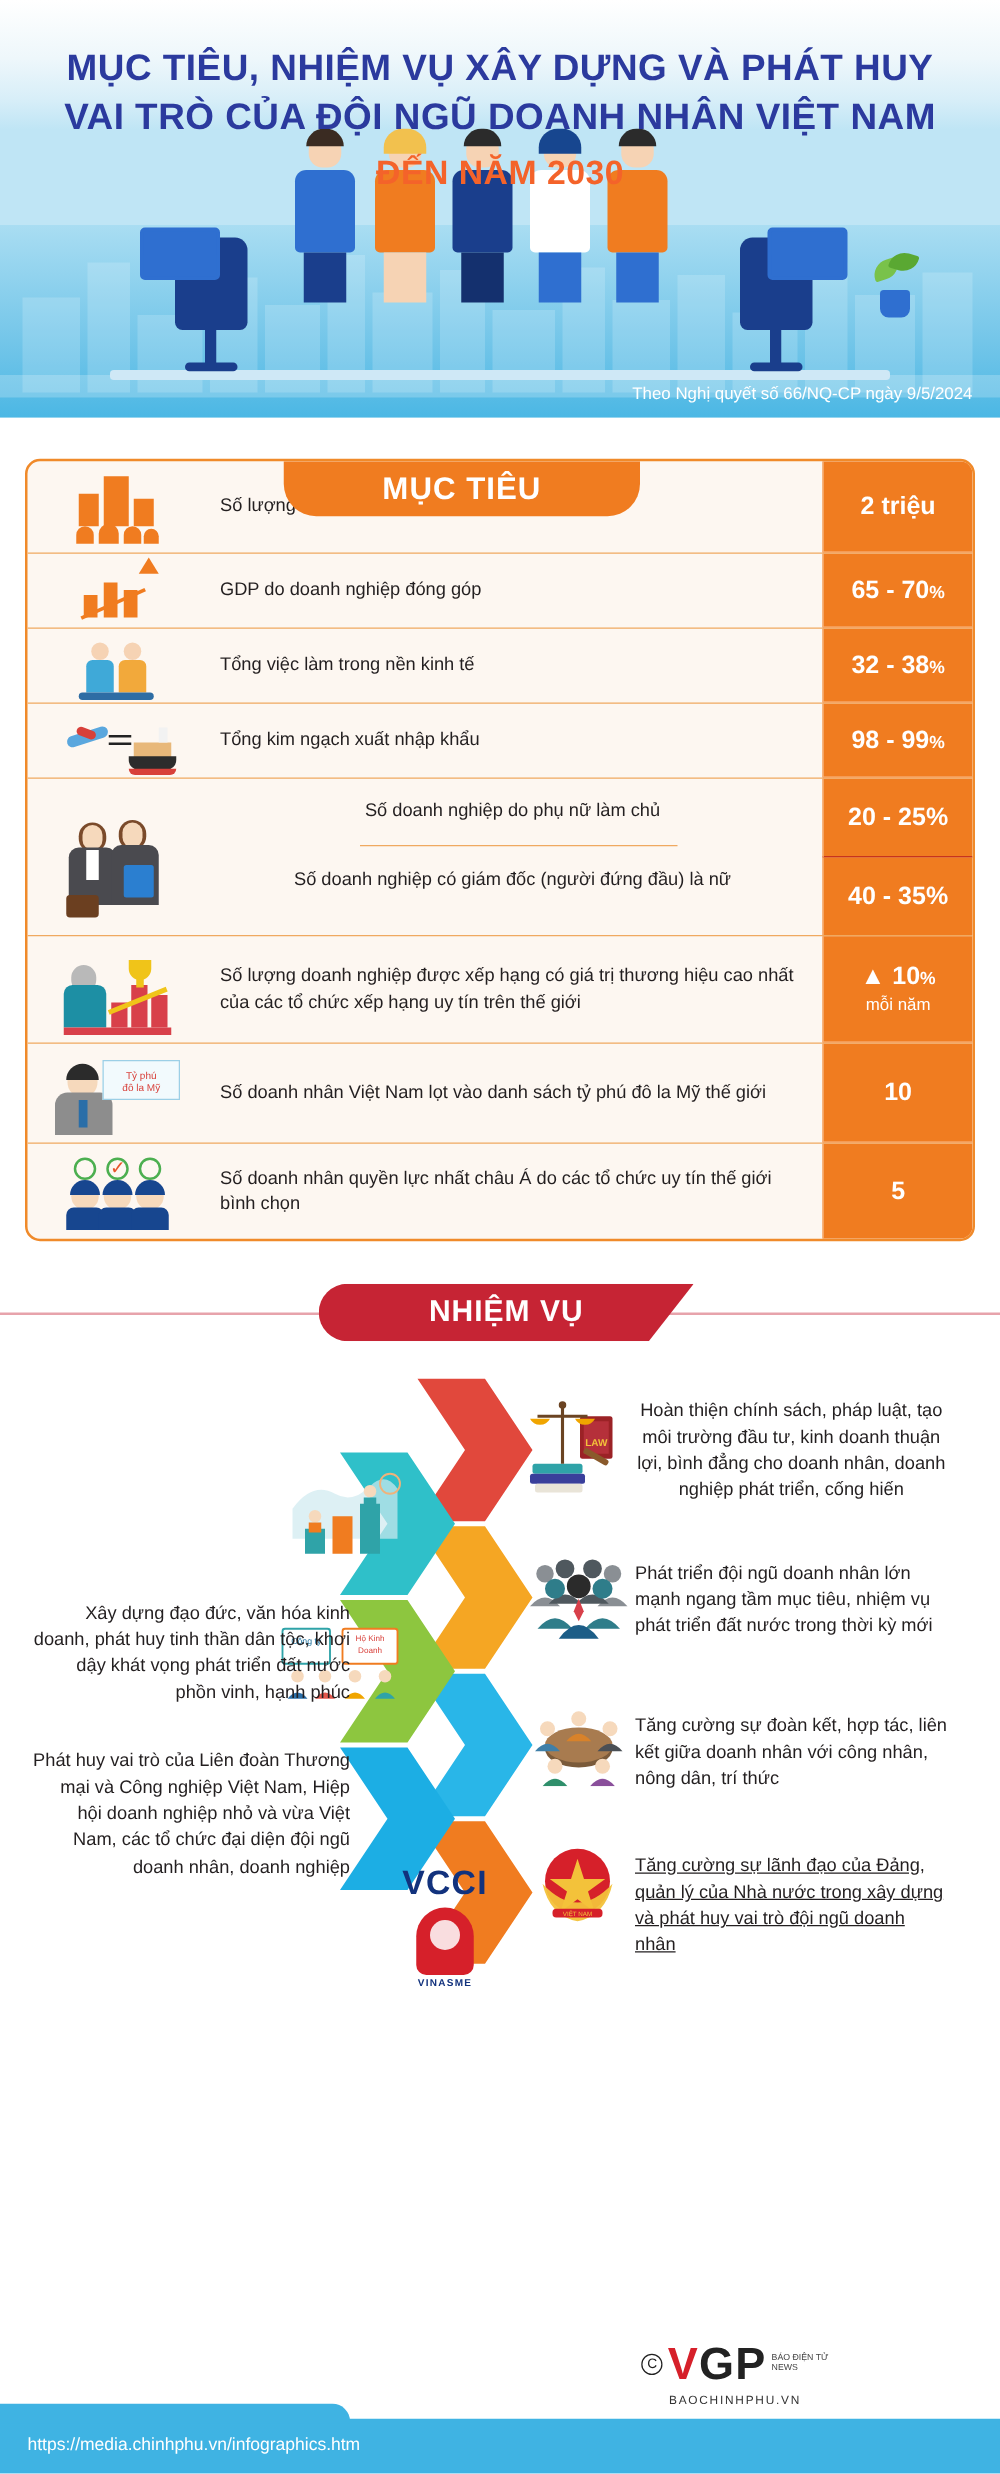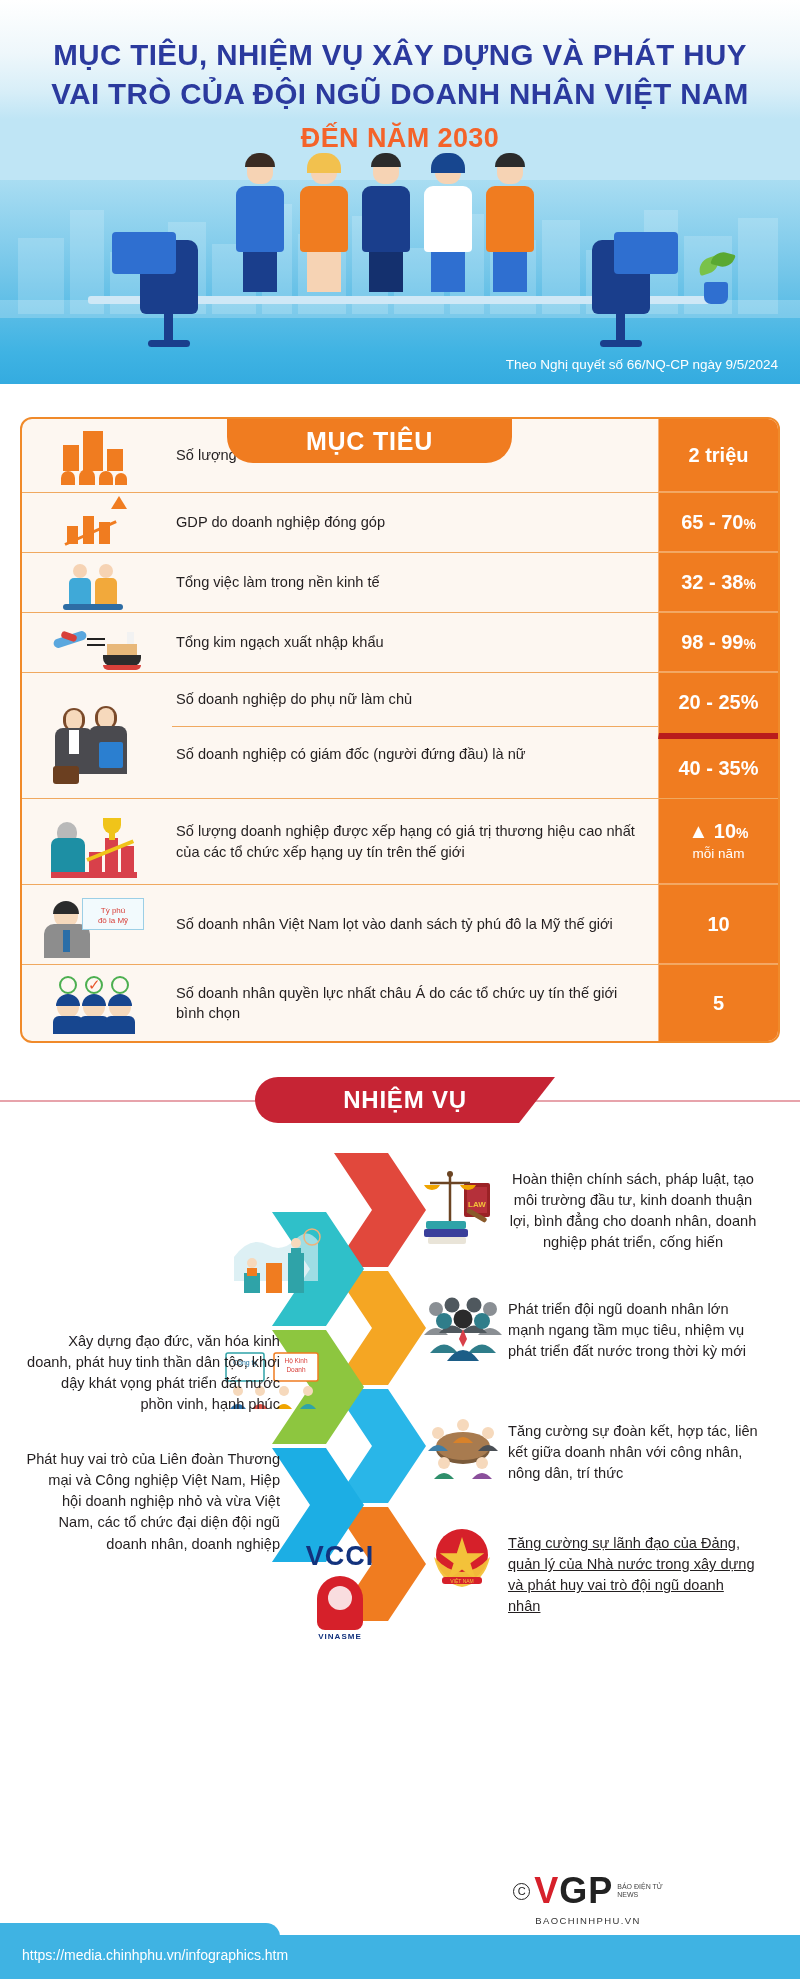--- a/index.html
+++ b/index.html
@@ -13,21 +13,21 @@
     width: 800px;
     height: 1979px;
     background: #ffffff;
     overflow: hidden;
   }
 
   
   .header {
     position: relative;
     width: 800px;
-    height: 384px;
+    height: 334px;
     background: linear-gradient(#ffffff 0%, #eef7fb 14%, #d7eef8 24%, #bfe5f5 31%);
     overflow: hidden;
   }
   .title-block {
     position: relative;
     padding-top: 36px;
     text-align: center;
     z-index: 5;
   }
   .title-l1, .title-l2 {
@@ -181,36 +181,36 @@
     font-weight: bold;
     font-size: 20px;
     border-left: 1px solid #f7b278;
     border-bottom: 1px solid #f7a566;
     text-align: center;
     line-height: 1.2;
   }
   .goal-row:last-child .cell-value { border-bottom: none; }
   .cell-value .pct { font-size: 14px; font-weight: bold; }
   .cell-value .sub { font-size: 13.5px; font-weight: normal; margin-top: 3px; }
-  .merged-pair { flex: 1 1 auto; display: flex; flex-direction: column; }
+  .merged-pair { flex: 1 1 auto; display: flex; flex-direction: column; align-items: center; }
   .merged-pair > div {
     display: flex; align-items: center;
     min-height: 54px;
     padding: 8px 14px 8px 4px;
     font-size: 14.6px; color: #231f20; line-height: 1.38;
   }
   .merged-pair > div:first-child { border-bottom: 1px solid #f0a960; }
   .val-col { width: 120px; flex: 0 0 120px; display: flex; flex-direction: column; }
   .val-col > div {
     flex: 1 1 0;
     background: #f07c20; color: #fff; font-weight: bold; font-size: 20px;
     display: flex; align-items: center; justify-content: center;
     border-left: 1px solid #f7b278;
   }
-  .val-col > div:first-child { border-bottom: 6px solid #b91c1c; }
+  .val-col > div:first-child { border-bottom: 1px solid #b91c1c; }
 
   
   .ic { position: relative; width: 88px; height: 54px; }
   .ic-bld span { position: absolute; bottom: 10px; background: #f07c20; }
   .ic-chart .bar { position: absolute; bottom: 6px; background: #f07c20; }
   .ic-arrow {
     position: absolute; right: 4px; top: 2px; width: 0; height: 0;
     border-left: 8px solid transparent; border-right: 8px solid transparent;
     border-bottom: 13px solid #f07c20;
   }
@@ -269,21 +269,21 @@
     font-size: 14.6px;
     line-height: 1.45;
     color: #231f20;
   }
   .task-img {
     position: absolute;
     width: 86px; height: 76px;
   }
   .vcci {
     position: absolute;
-    left: 284px; top: 410px;
+    left: 300px; top: 410px;
     width: 112px; text-align: center;
   }
   .vcci .wm {
     color: #12327d; font-weight: bold; font-size: 27px; letter-spacing: 1px;
   }
   .vcci .seal {
     margin: 4px auto 0; width: 46px; height: 54px;
     background: #d6202a; border-radius: 23px 23px 8px 8px;
     position: relative;
   }

